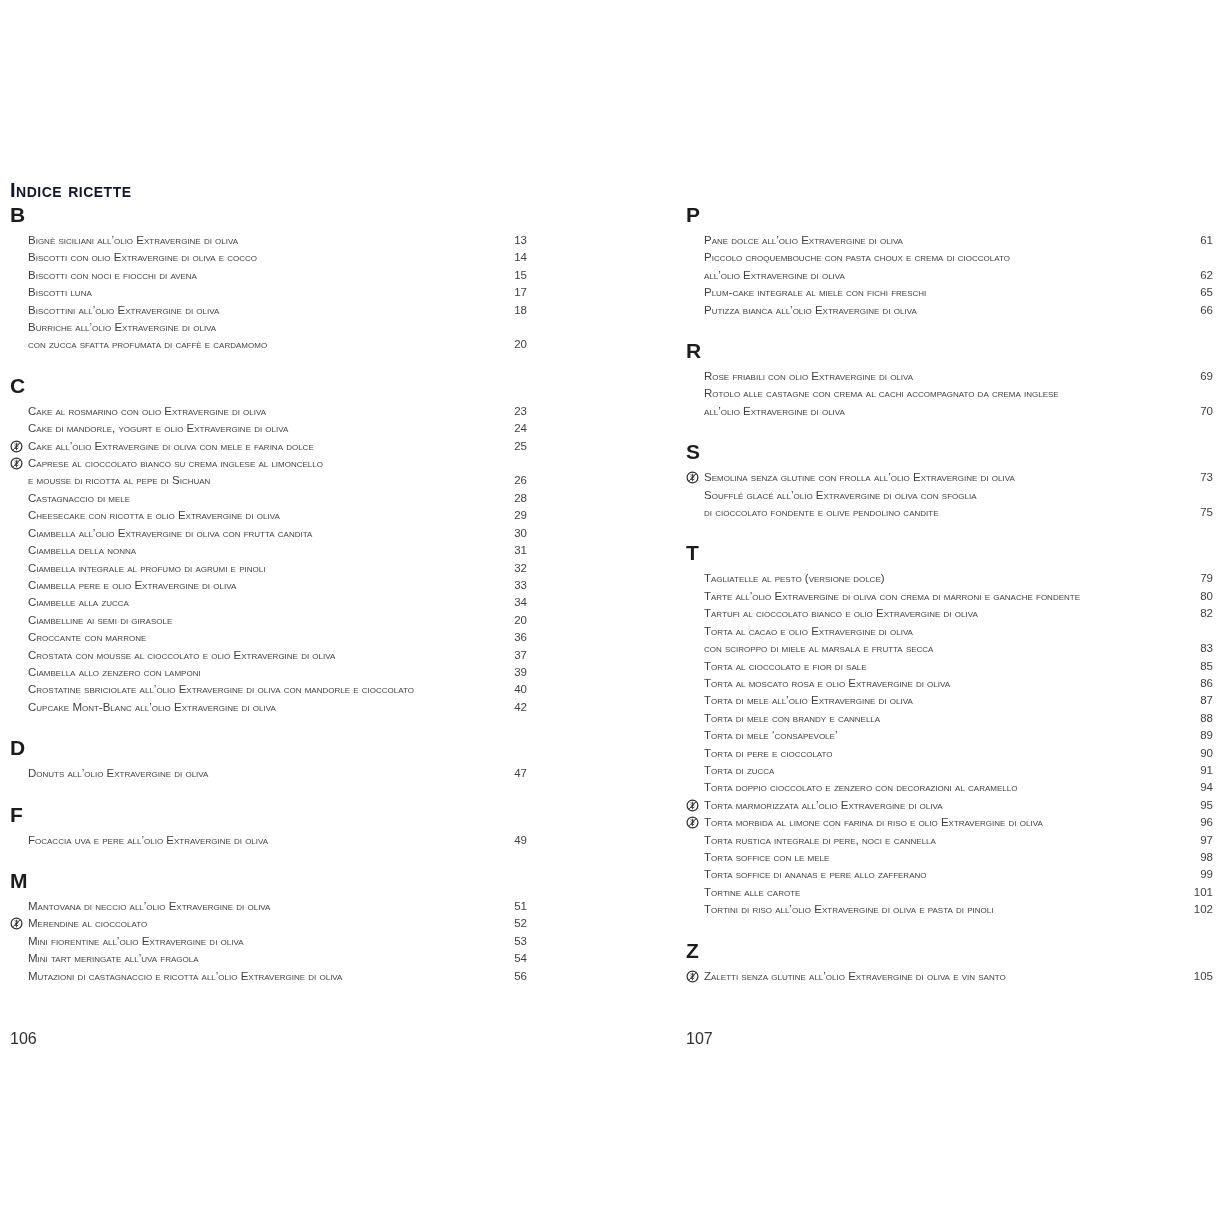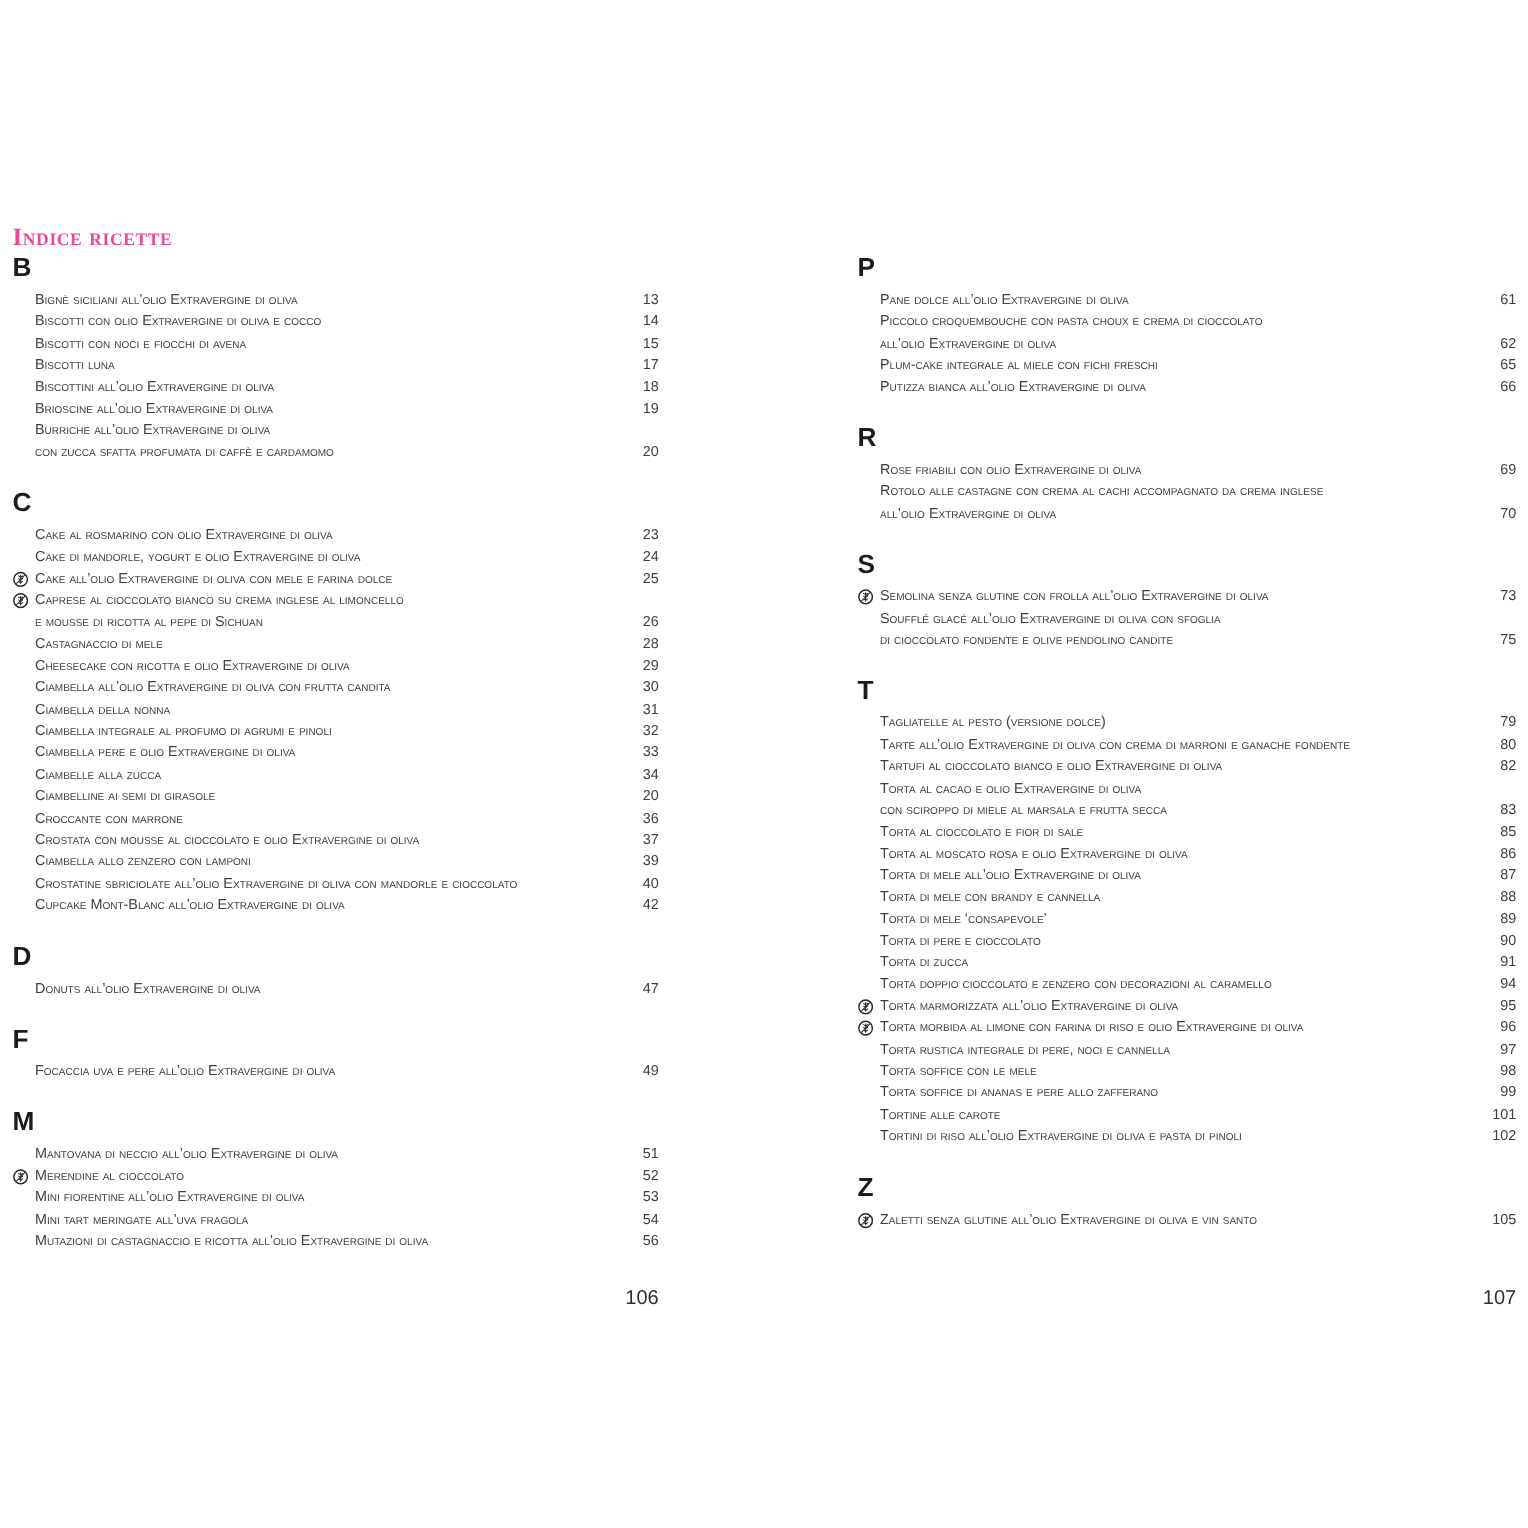--- a/index.html
+++ b/index.html
@@ -63,29 +63,29 @@
     flex: 0 0 auto;
     min-width: 26px;
     text-align: right;
     color: #3f3f3f;
   }
   .folio {
     position: absolute;
     top: 1030px;
     font-size: 16px;
     color: #2f2f2f;
-    text-align: right;
+    text-align: left;
   }
   .folio-left  { left: 10px;  width: 517px; }
   .folio-right { left: 686px; width: 527px; }
 </style>
 </head>
 <body>
 
-<h1 class="page-title" style="color: #ec4899; font-family: Liberation Serif, serif;">Indice ricette</h1>
+<h1 class="page-title" style="color: #0f172a;">Indice ricette</h1>
 
 <div class="index-col col-left">
     <section class="idx-section">
       <div class="letter">B</div>
       <div class="entry">
         <span class="gutter"></span>
         <span class="etitle">Bignè siciliani all’olio Extravergine di oliva</span>
         <span class="epage">13</span>
       </div>
       <div class="entry">
@@ -100,25 +100,20 @@
       </div>
       <div class="entry">
         <span class="gutter"></span>
         <span class="etitle">Biscotti luna</span>
         <span class="epage">17</span>
       </div>
       <div class="entry">
         <span class="gutter"></span>
         <span class="etitle">Biscottini all’olio Extravergine di oliva</span>
         <span class="epage">18</span>
-      </div>
-      <div class="entry">
-        <span class="gutter"></span>
-        <span class="etitle">Brioscine all’olio Extravergine di oliva</span>
-        <span class="epage">19</span>
       </div>
       <div class="entry">
         <span class="gutter"></span>
         <span class="etitle">Burriche all’olio Extravergine di oliva
 con zucca sfatta profumata di caffè e cardamomo</span>
         <span class="epage">20</span>
       </div>
     </section>
     <section class="idx-section">
       <div class="letter">C</div>

